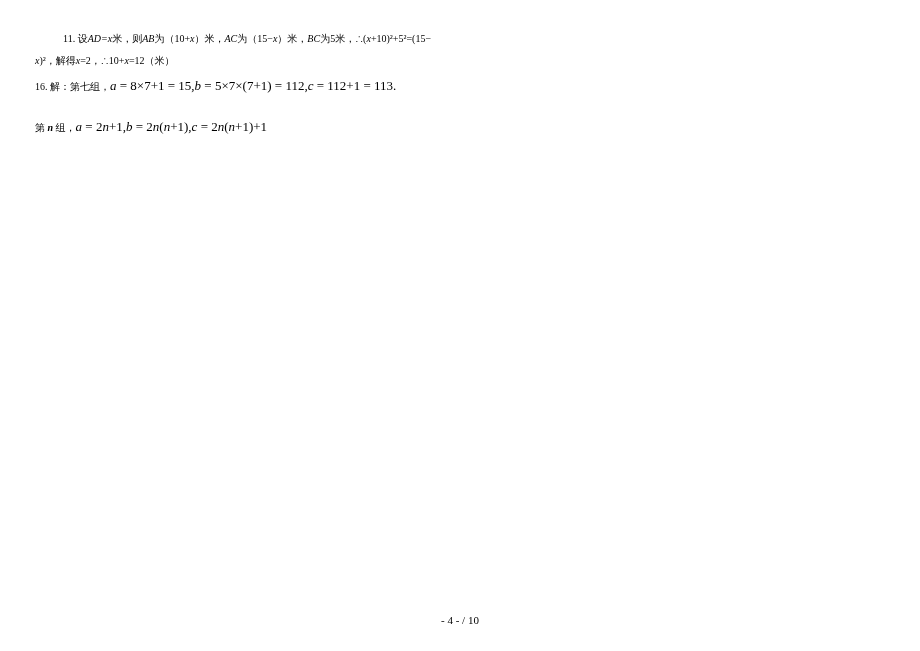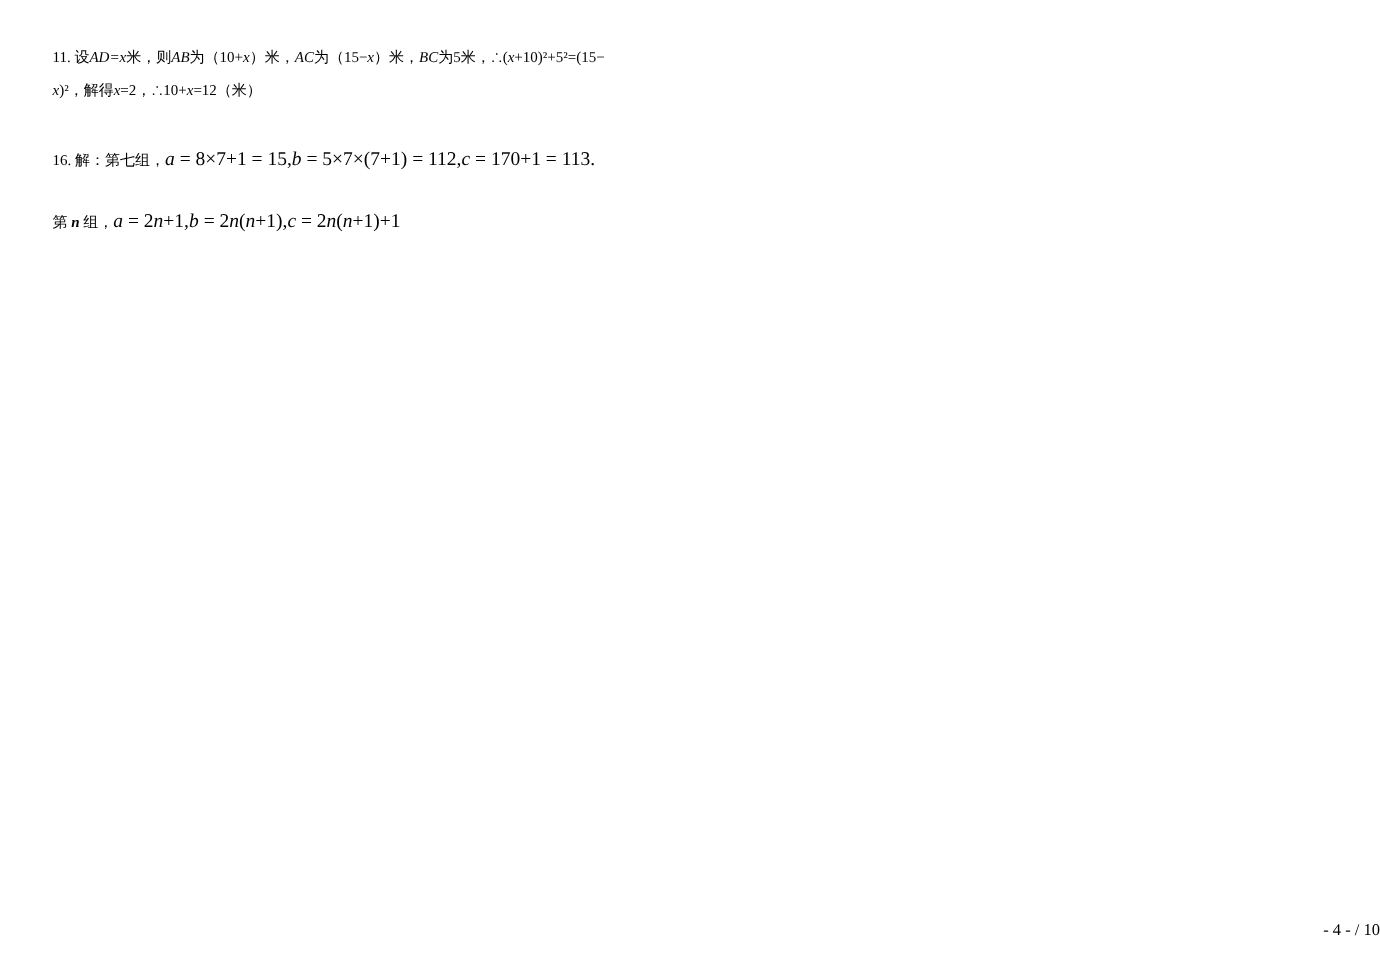--- a/index.html
+++ b/index.html
@@ -13,26 +13,27 @@
       background: #ffffff;
       font-family: "SimSun", "宋体", serif;
       position: relative;
       padding: 30px 35px;
     }
     .problem-line {
       font-size: 10px;
       line-height: 1.8;
       color: #000;
       margin-bottom: 4px;
+      margin-left: 28px;
     }
     .problem-line-2 {
       font-size: 10px;
       line-height: 1.8;
       color: #000;
-      margin-bottom: 24px;
+      margin-bottom: 4px;
     }
     .problem-12 {
       font-size: 10px;
       line-height: 1.8;
       color: #000;
       margin-bottom: 18px;
     }
     .problem-12 .math {
       font-family: "Times New Roman", serif;
       font-size: 13px;
@@ -56,21 +57,21 @@
     }
     .italic {
       font-style: italic;
       font-family: "Times New Roman", serif;
     }
     .footer {
       position: absolute;
       bottom: 25px;
       left: 0;
       right: 0;
-      text-align: right;
+      text-align: center;
       font-size: 11px;
       font-family: "Times New Roman", serif;
       color: #000;
     }
     .bold-n {
       font-weight: bold;
       font-style: italic;
       font-family: "Times New Roman", serif;
     }
   </style>
@@ -79,20 +80,20 @@
 
 <div class="problem-line">
   <span>11. 设</span><span class="italic">AD=x</span><span>米，则</span><span class="italic">AB</span><span>为（10+</span><span class="italic">x</span><span>）米，</span><span class="italic">AC</span><span>为（15−</span><span class="italic">x</span><span>）米，</span><span class="italic">BC</span><span>为5米，∴(</span><span class="italic">x</span><span>+10)²+5²=(15−</span>
 </div>
 
 <div class="problem-line-2">
   <span class="italic">x</span><span>)²，解得</span><span class="italic">x</span><span>=2，∴10+</span><span class="italic">x</span><span>=12（米）</span>
 </div>
 
 <div class="problem-12">
-  <span>16. 解：第七组，</span><span class="math">a</span><span class="math math-op"> = 8×7+1 = 15,</span><span class="math">b</span><span class="math math-op"> = 5×7×(7+1) = 112,</span><span class="math">c</span><span class="math math-op"> = 170+1 = 113.</span>
+  <span>16. 解：第七组，</span><span class="math">a</span><span class="math math-op"> = 8×7+1 = 15,</span><span class="math">b</span><span class="math math-op"> = 5×7×(7+1) = 112,</span><span class="math">c</span><span class="math math-op"> = 112+1 = 113.</span>
 </div>
 
 <div class="problem-n">
   <span>第</span><span class="bold-n"> n </span><span>组，</span><span class="math">a</span><span class="math math-op"> = 2</span><span class="math">n</span><span class="math math-op">+1,</span><span class="math">b</span><span class="math math-op"> = 2</span><span class="math">n</span><span class="math math-op">(</span><span class="math">n</span><span class="math math-op">+1),</span><span class="math">c</span><span class="math math-op"> = 2</span><span class="math">n</span><span class="math math-op">(</span><span class="math">n</span><span class="math math-op">+1)+1</span>
 </div>
 
 <div class="footer">- 4 - / 10</div>
 
 </body></html>

